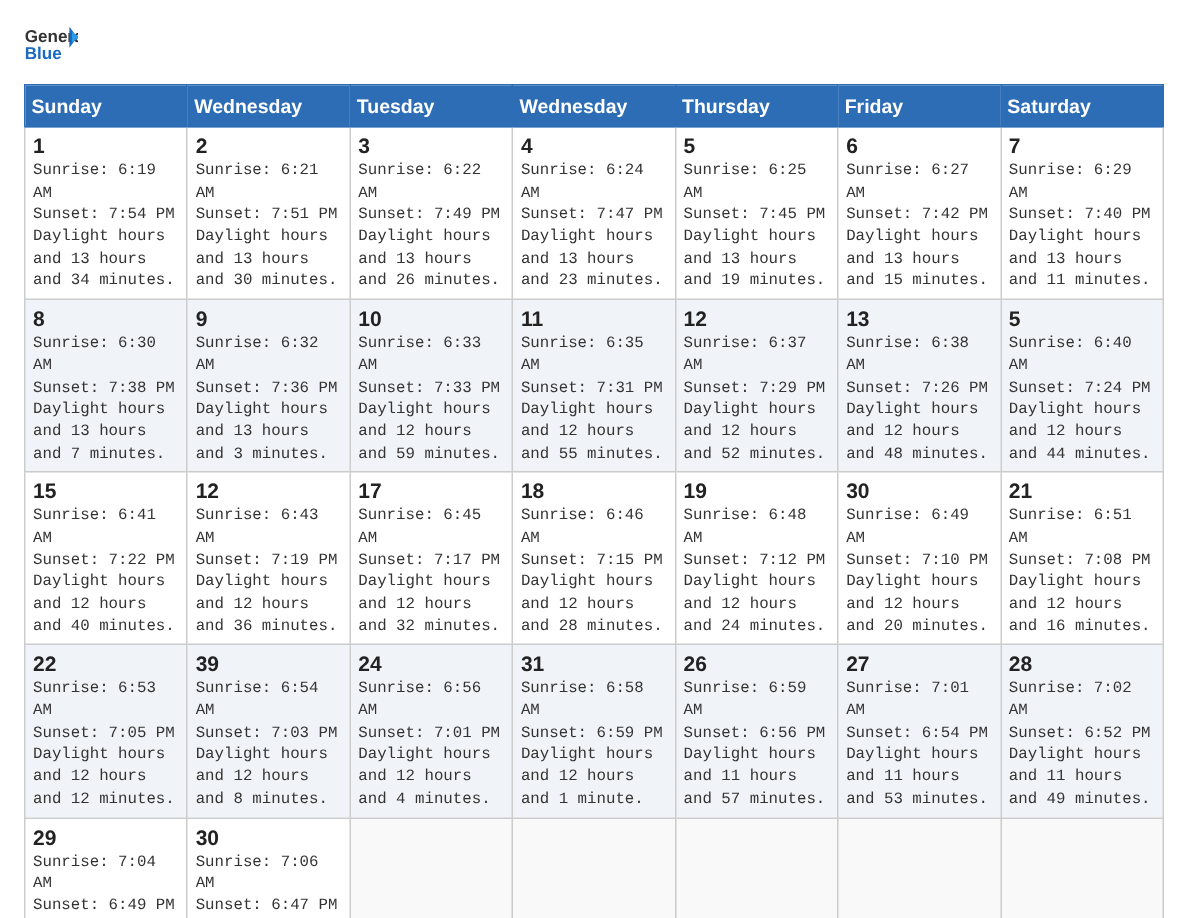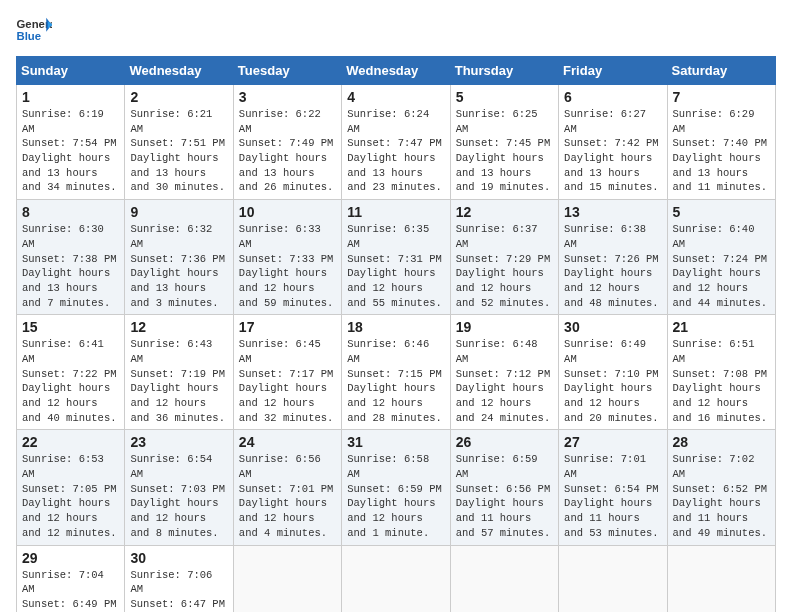--- a/index.html
+++ b/index.html
@@ -199,21 +199,21 @@
         <span class="day-num">21</span>
         <span class="day-info">Sunrise: 6:51 AM<br>Sunset: 7:08 PM<br>Daylight hours<br>and 12 hours and 16 minutes.</span>
       </td>
       </tr>
       <tr>
         <td>
         <span class="day-num">22</span>
         <span class="day-info">Sunrise: 6:53 AM<br>Sunset: 7:05 PM<br>Daylight hours<br>and 12 hours and 12 minutes.</span>
       </td>
         <td>
-        <span class="day-num">23</span>
+        <span class="day-num">39</span>
         <span class="day-info">Sunrise: 6:54 AM<br>Sunset: 7:03 PM<br>Daylight hours<br>and 12 hours and 8 minutes.</span>
       </td>
         <td>
         <span class="day-num">24</span>
         <span class="day-info">Sunrise: 6:56 AM<br>Sunset: 7:01 PM<br>Daylight hours<br>and 12 hours and 4 minutes.</span>
       </td>
         <td>
         <span class="day-num">31</span>
         <span class="day-info">Sunrise: 6:58 AM<br>Sunset: 6:59 PM<br>Daylight hours<br>and 12 hours and 1 minute.</span>
       </td>

